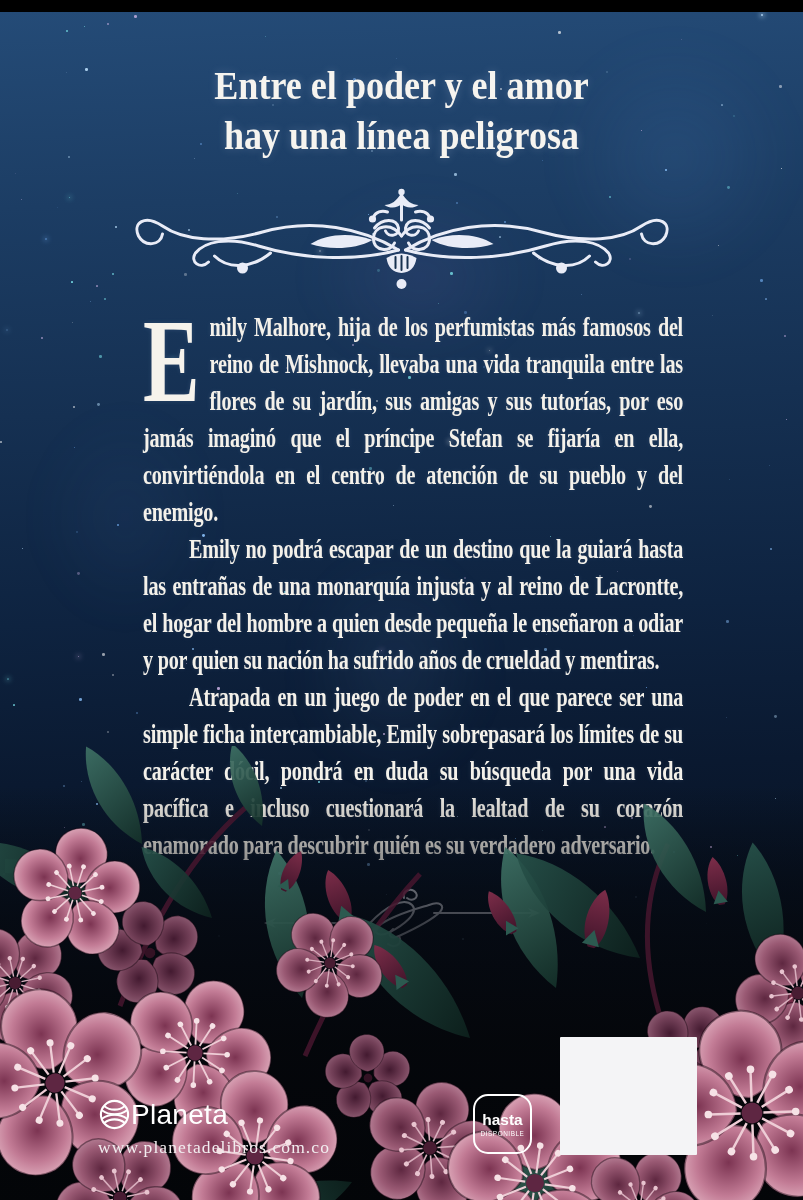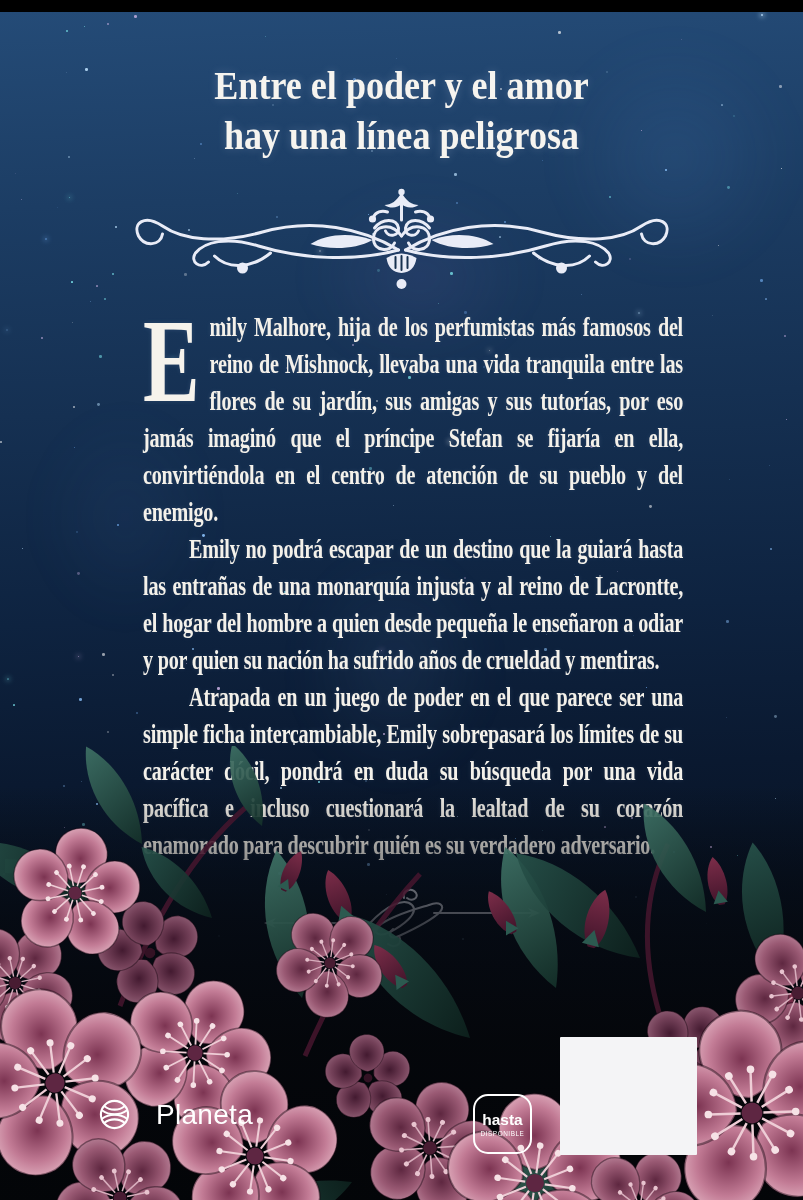--- a/index.html
+++ b/index.html
@@ -24,21 +24,21 @@
   }
   .synopsis p{margin:0;}
   .synopsis p.indent{text-indent:64px;}
   .dropcap{
     float:left;font-size:118px;line-height:98px;padding:5px 14px 0 0;
     font-weight:700;color:#f6f3ec;
   }
   .orn-divider{position:absolute;top:874px;left:50%;transform:translateX(-50%);}
   #flora{position:absolute;left:0;bottom:0;}
   .publisher{position:absolute;left:98px;top:1086px;z-index:6;}
-  .publisher-row{display:flex;align-items:center;gap:25px;}
+  .publisher-row{display:flex;align-items:center;gap:0;}
   .publisher-name{font-family:"Liberation Sans",sans-serif;font-size:28px;color:#ffffff;letter-spacing:.3px;}
   .publisher-url{margin-top:6px;font-family:"Liberation Serif",serif;font-size:17.5px;letter-spacing:1.1px;color:#f2eef0;}
   .ebook{
     position:absolute;left:473px;top:1082px;width:59px;height:60px;z-index:6;
     border:2.5px solid #fff;border-radius:15px;box-sizing:border-box;
     display:flex;flex-direction:column;align-items:center;justify-content:center;
     font-family:"Liberation Sans",sans-serif;color:#fff;
   }
   .ebook-title{font-size:15.5px;font-weight:600;line-height:16px;}
   .ebook-sub{font-size:6.4px;letter-spacing:.55px;margin-top:2px;}
@@ -788,20 +788,21 @@
         <g stroke="#fff" fill="none" stroke-width="2.1" stroke-linecap="round">
           <circle cx="16.5" cy="16.5" r="13.6"></circle>
           <path d="M4.3 12.5 C11 17.5 22 17.5 28.7 12.5"></path>
           <path d="M4.3 20.5 C11 15.5 22 15.5 28.7 20.5"></path>
           <path d="M6.5 8.2 C12 12.8 21 12.8 26.5 8.2"></path>
           <path d="M6.5 24.8 C12 20.2 21 20.2 26.5 24.8"></path>
         </g>
       </svg>
       <span class="publisher-name">Planeta</span>
     </div>
+    <div class="publisher-url">www.planetadelibros.com.co</div>
   </div>
 
   <div class="ebook">
     <div class="ebook-title">hasta</div>
     <div class="ebook-sub">DISPONIBLE</div>
   </div>
 
   <div class="barcode-box"></div>
 
 </div>

